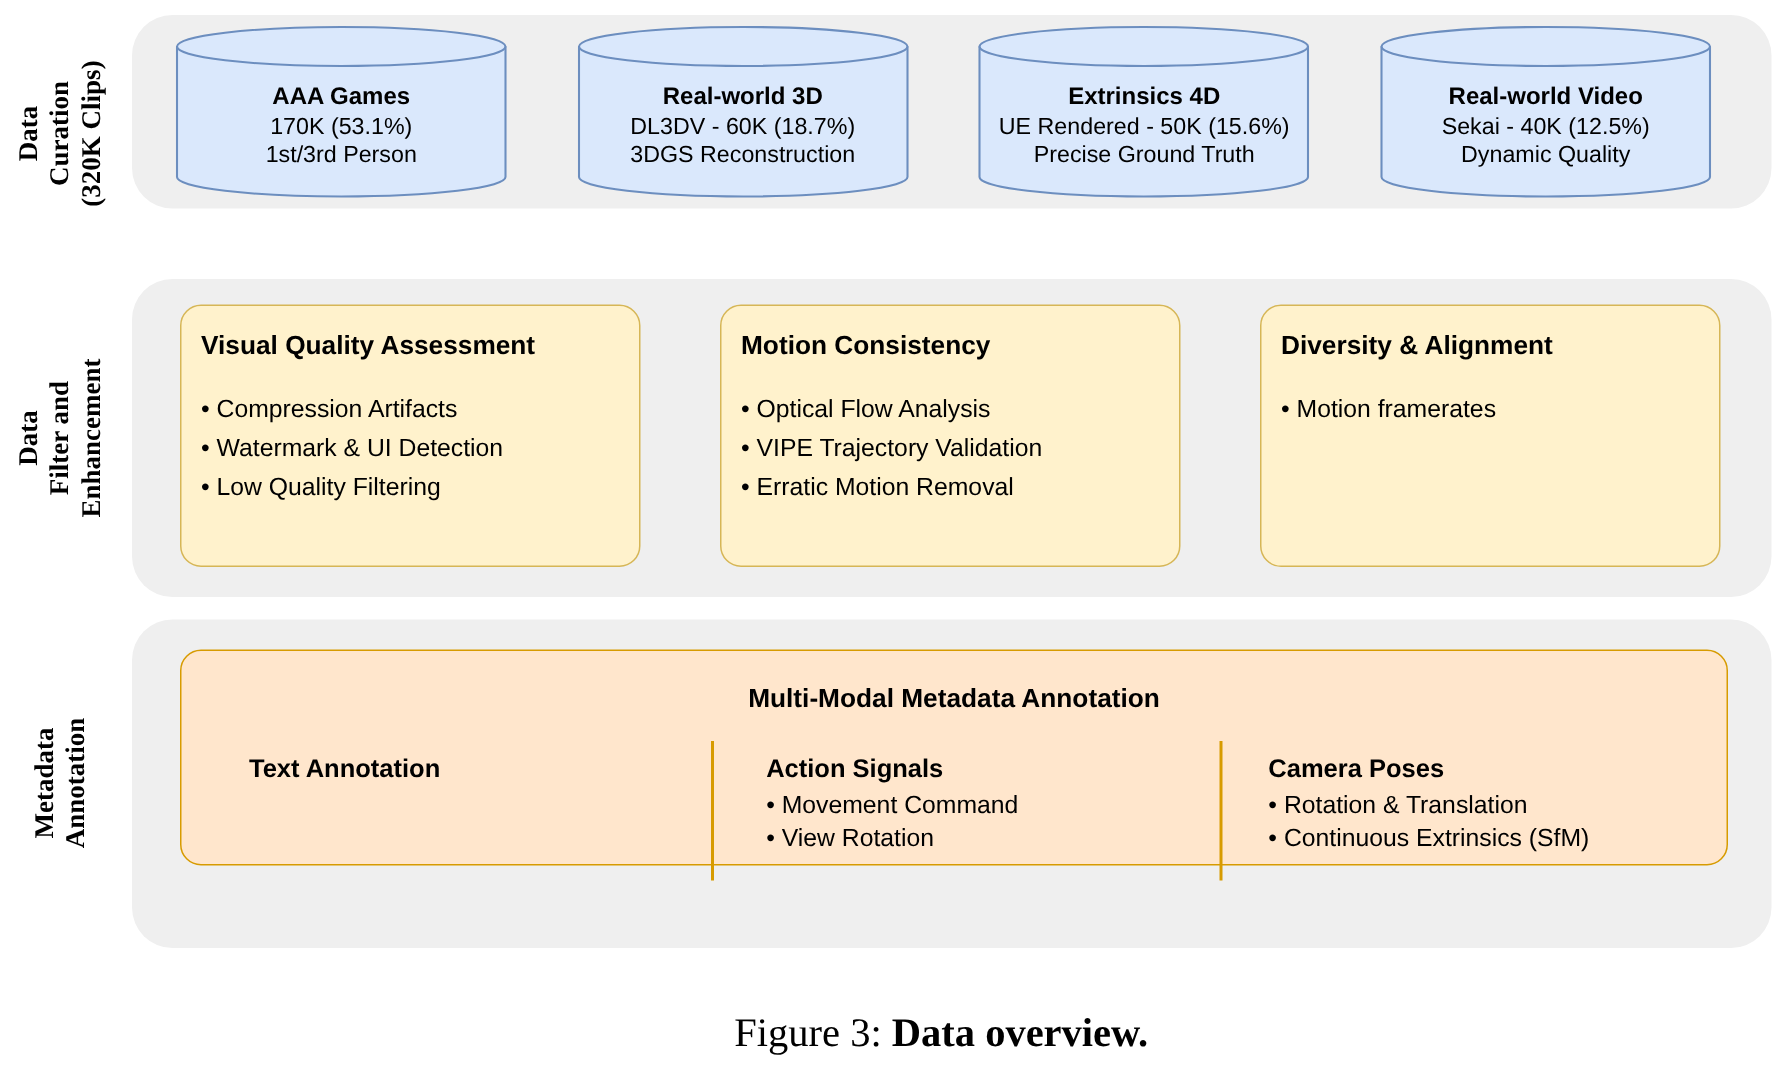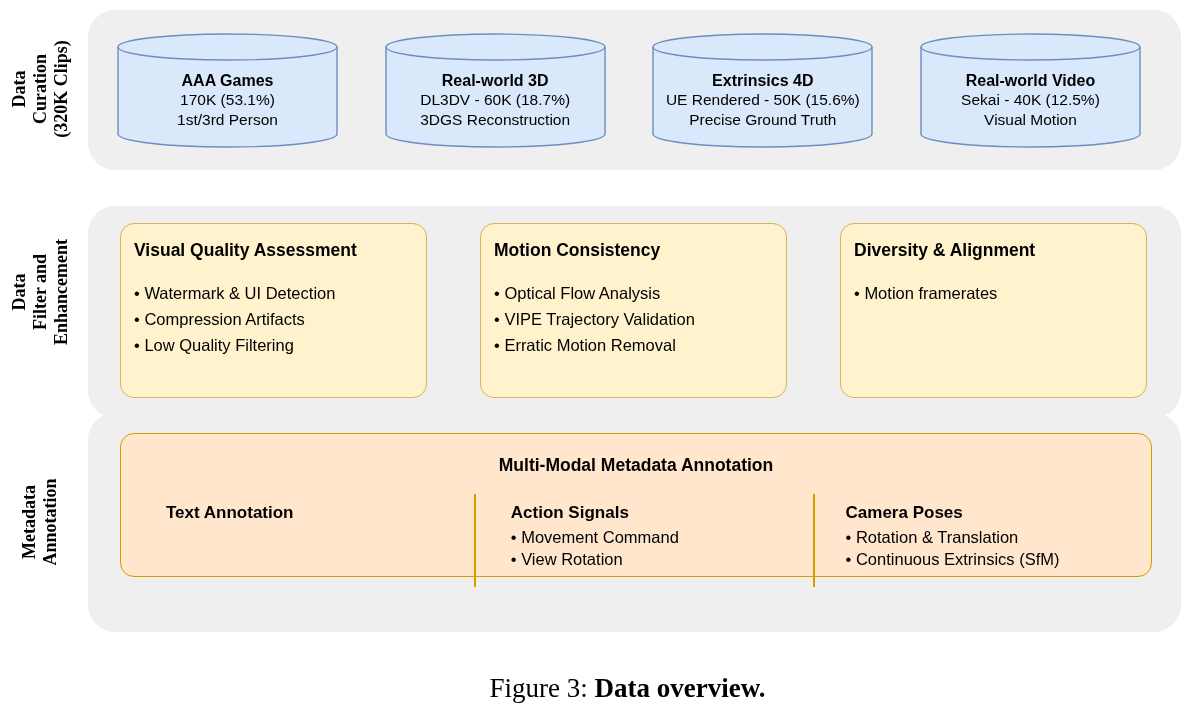--- a/index.html
+++ b/index.html
@@ -38,22 +38,22 @@
   #side-label-2{top:292px;}
   #side-label-3{top:522px;}
   
   .band{
     position:absolute;
     left:88px;
     width:1093px;
     background:var(--band-bg);
     border-radius:27px;
   }
-  #band-curation{top:10px;height:160px;}
-  #band-filter{top:186px;height:212px;margin-top:20px;}
+  #band-curation{top:10px;height:129px;}
+  #band-filter{top:186px;height:212px;}
   #band-metadata{top:413px;height:219px;}
   
   .cyl-row{
     display:flex;
     justify-content:space-between;
     align-items:center;
     height:100%;
     padding:0 40px 0 29px;
   }
   .cylinder{
@@ -196,35 +196,35 @@
       </div>
 
       <div class="cylinder">
         <svg viewBox="0 0 221 115" width="221" height="115" aria-hidden="true">
           <path class="cyl-body" d="M 1 14 A 109.5 13 0 0 1 220 14 L 220 101 A 109.5 13 0 0 1 1 101 Z"></path>
           <path class="cyl-rim" d="M 1 14 A 109.5 13 0 0 0 220 14"></path>
         </svg>
         <div class="cyl-text">
           <div class="cyl-title">Real-world Video</div>
           <div class="cyl-line">Sekai - 40K (12.5%)</div>
-          <div class="cyl-line">Visual Motion</div>
+          <div class="cyl-line">Dynamic Quality</div>
         </div>
       </div>
 
     </div>
   </div>
 
   <div class="band" id="band-filter">
     <div class="filter-row">
 
       <div class="filter-box">
         <div class="filter-title">Visual Quality Assessment</div>
         <ul class="bullet-list">
+          <li>Compression Artifacts</li>
           <li>Watermark &amp; UI Detection</li>
-          <li>Compression Artifacts</li>
           <li>Low Quality Filtering</li>
         </ul>
       </div>
 
       <div class="filter-box">
         <div class="filter-title">Motion Consistency</div>
         <ul class="bullet-list">
           <li>Optical Flow Analysis</li>
           <li>VIPE Trajectory Validation</li>
           <li>Erratic Motion Removal</li>

